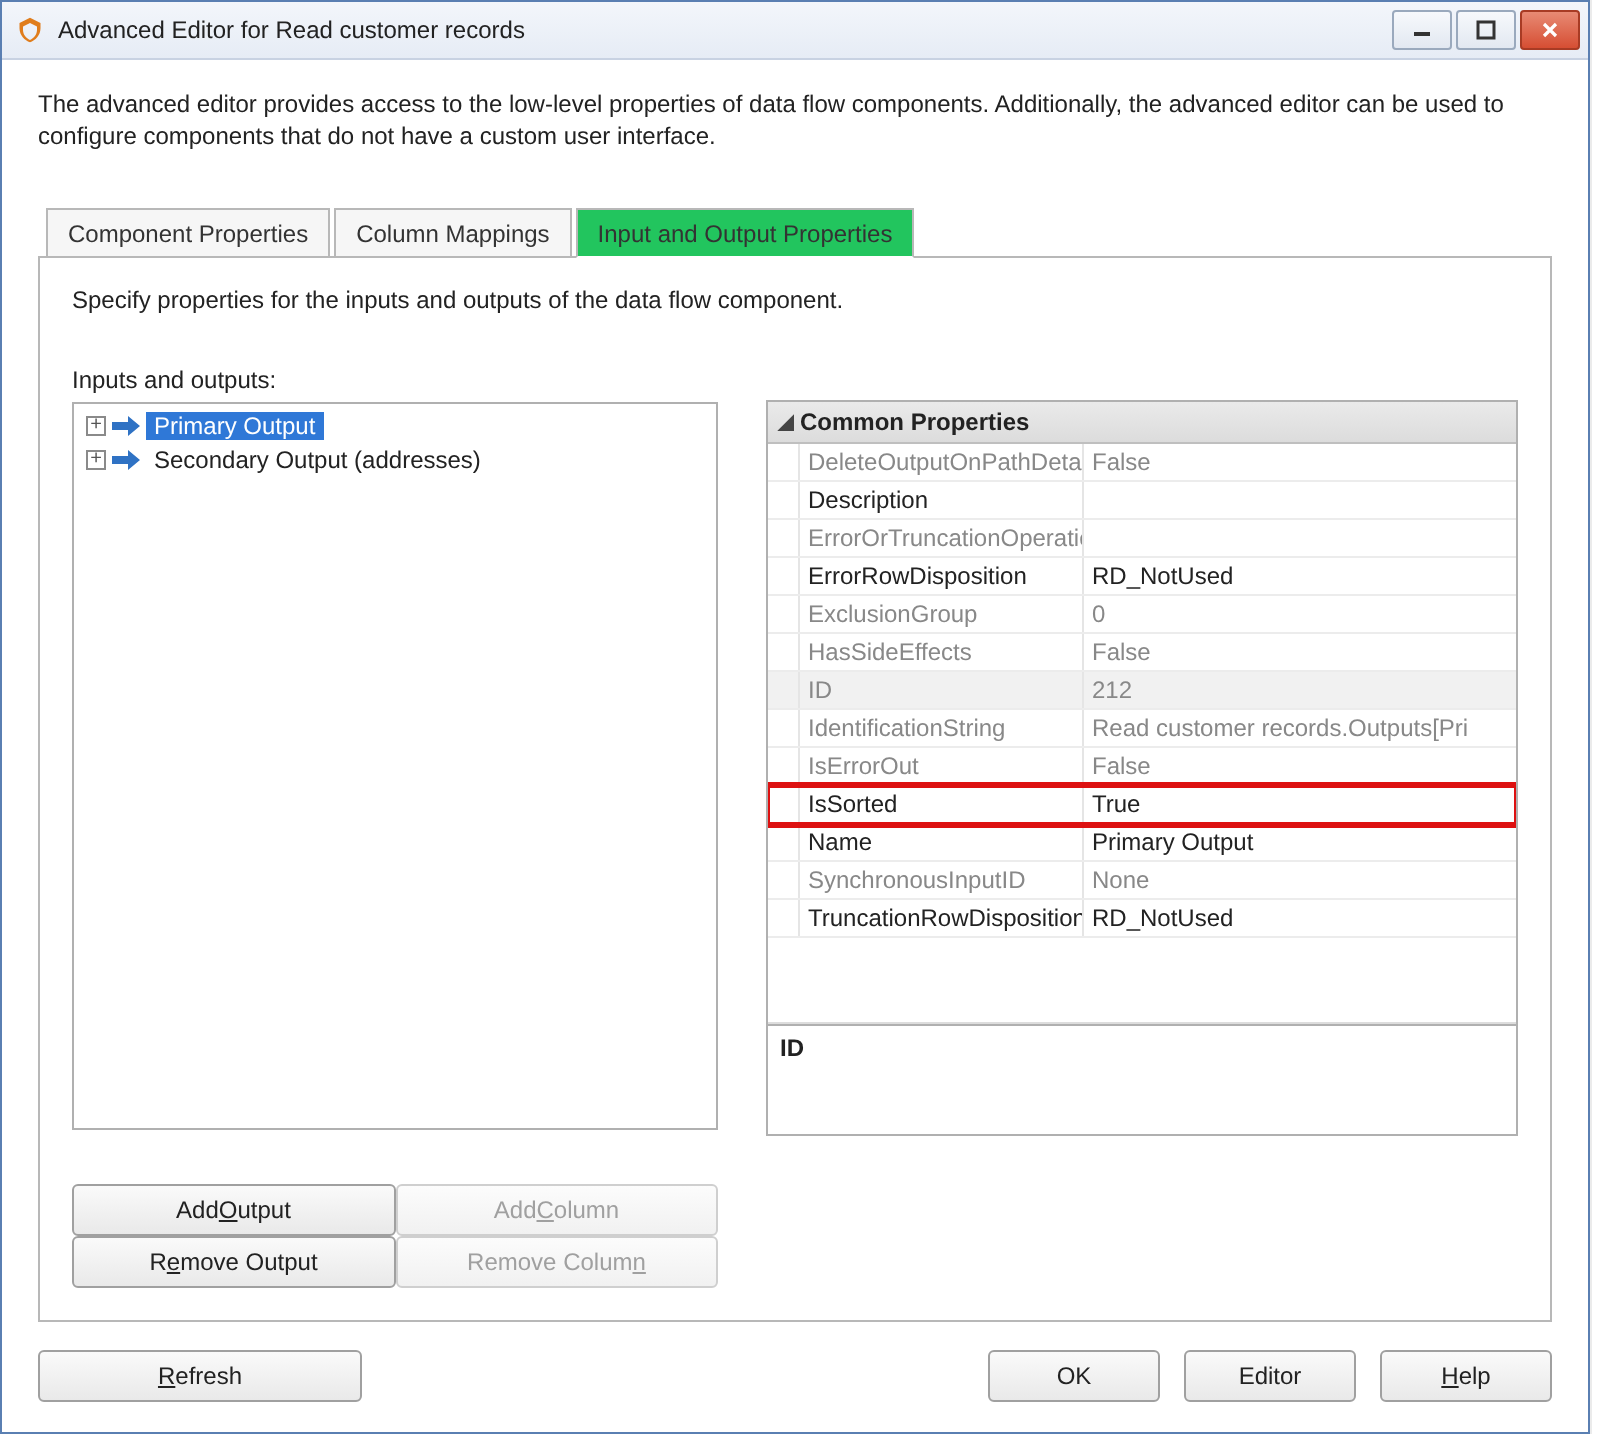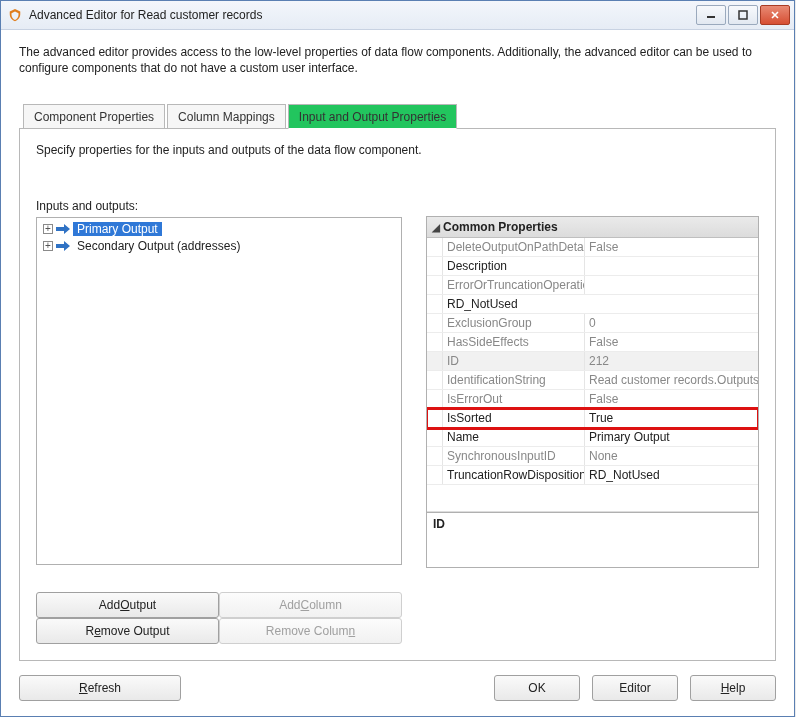--- a/index.html
+++ b/index.html
@@ -94,21 +94,21 @@
     border: 1px solid #b8b8b8;
     border-top: none;
     flex: 1;
     padding: 14px 16px 16px 16px;
     display: flex;
     flex-direction: column;
     box-sizing: border-box;
     min-height: 0;
   }
   .instruction {
-    margin-bottom: 42px;
+    margin-bottom: 26px;
   }
   .pane-label { grid-row: 1; }
   .left-pane {
     grid-column: 1; grid-row: 2;
     border: 1px solid #b0b0b0;
     background: #fff;
     min-height: 0;
     overflow: auto;
   }
   .right-pane {
@@ -277,21 +277,21 @@
       <div class="tab">Component Properties</div>
       <div class="tab">Column Mappings</div>
       <div class="tab active">Input and Output Properties</div>
     </div>
 
     <div class="tab-body">
       <div class="instruction">Specify properties for the inputs and outputs of the data flow component.</div>
 
       <div style="display:flex; flex:1; gap:24px; min-height:0;">
 
-        <div style="width:366px; display:flex; flex-direction:column; min-height:0;">
+        <div style="width:323px; display:flex; flex-direction:column; min-height:0;">
           <div class="pane-label">Inputs and outputs:</div>
           <div class="left-pane" style="flex:1; margin-top:4px;">
             <div class="tree">
               <div class="tree-item selected">
                 <span class="exp">+</span>
                 <span class="tree-icon">
                   <svg width="16" height="12" viewBox="0 0 16 12">
                       <path fill="#2f72c4" d="M1 4h8V1l6 5-6 5V8H1z"></path>
                     </svg>
                 </span>
@@ -352,20 +352,21 @@
                 <div class="pname black">Description</div>
                 <div class="pval"></div>
               </div>
               <div class="prop-row">
                 <div class="gutter"></div>
                 <div class="pname">ErrorOrTruncationOperatio</div>
                 <div class="pval"></div>
               </div>
               <div class="prop-row">
                 <div class="gutter"></div>
+                <div class="pname black">ErrorRowDisposition</div>
                 <div class="pval black">RD_NotUsed</div>
               </div>
               <div class="prop-row">
                 <div class="gutter"></div>
                 <div class="pname">ExclusionGroup</div>
                 <div class="pval">0</div>
               </div>
               <div class="prop-row">
                 <div class="gutter"></div>
                 <div class="pname">HasSideEffects</div>

